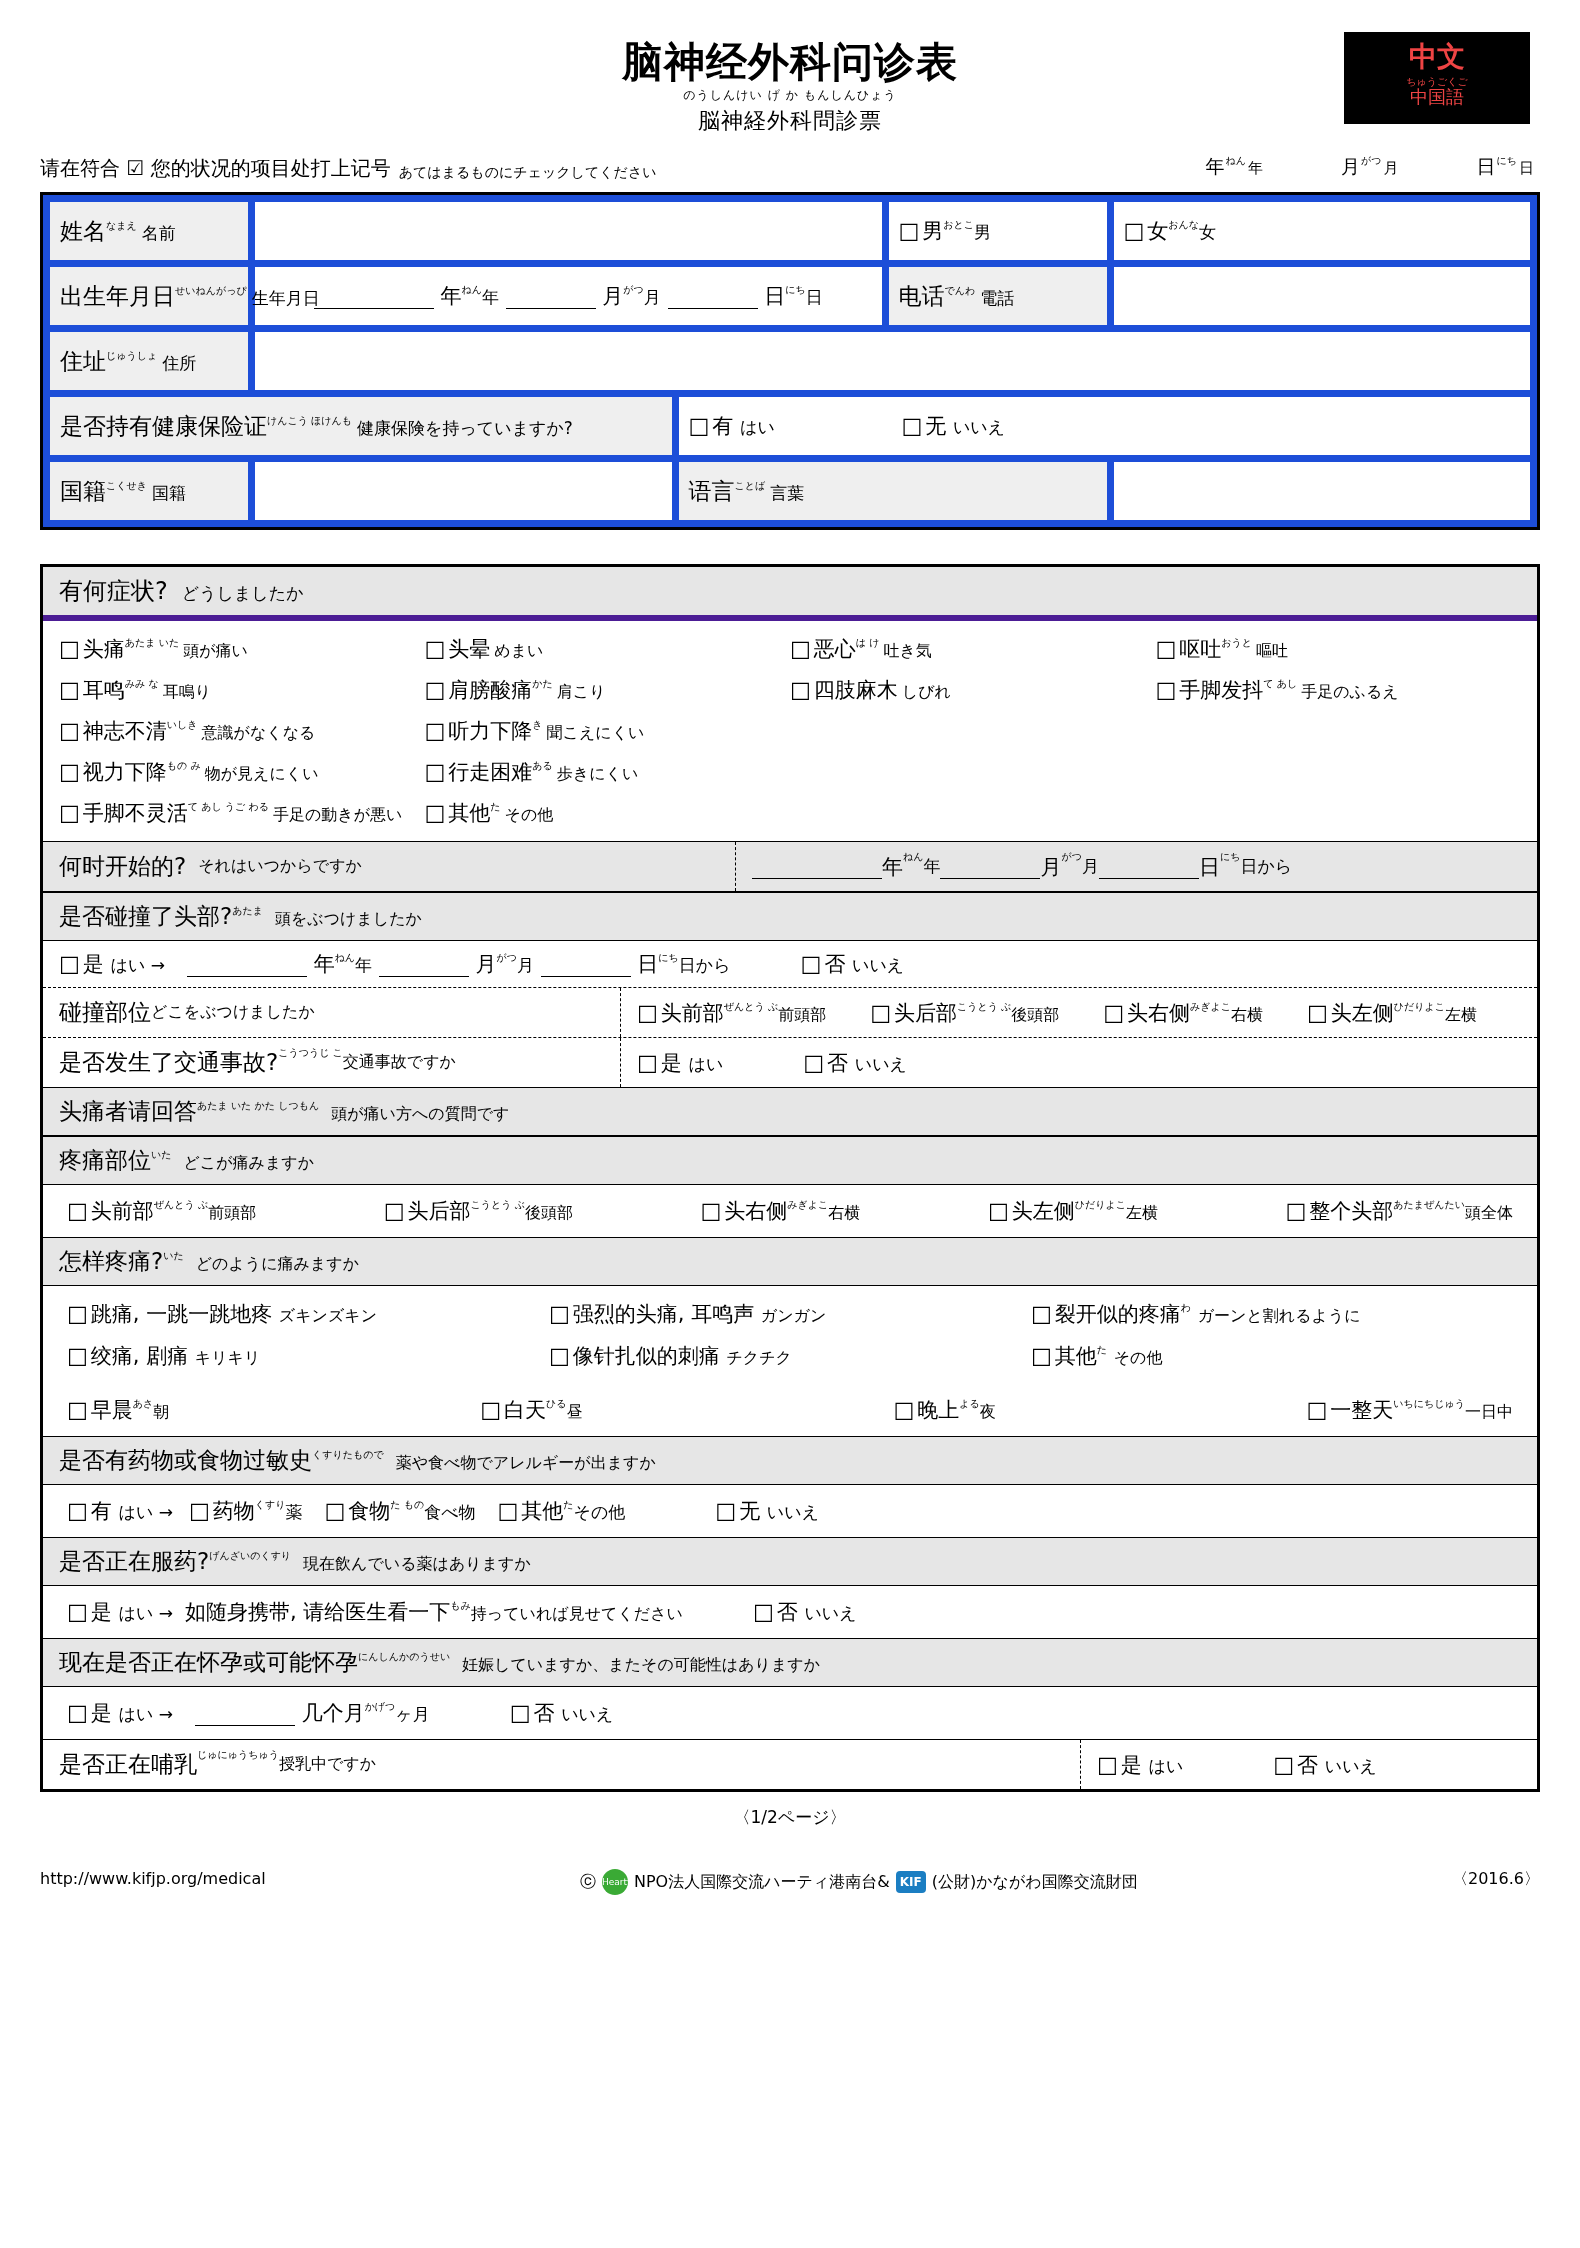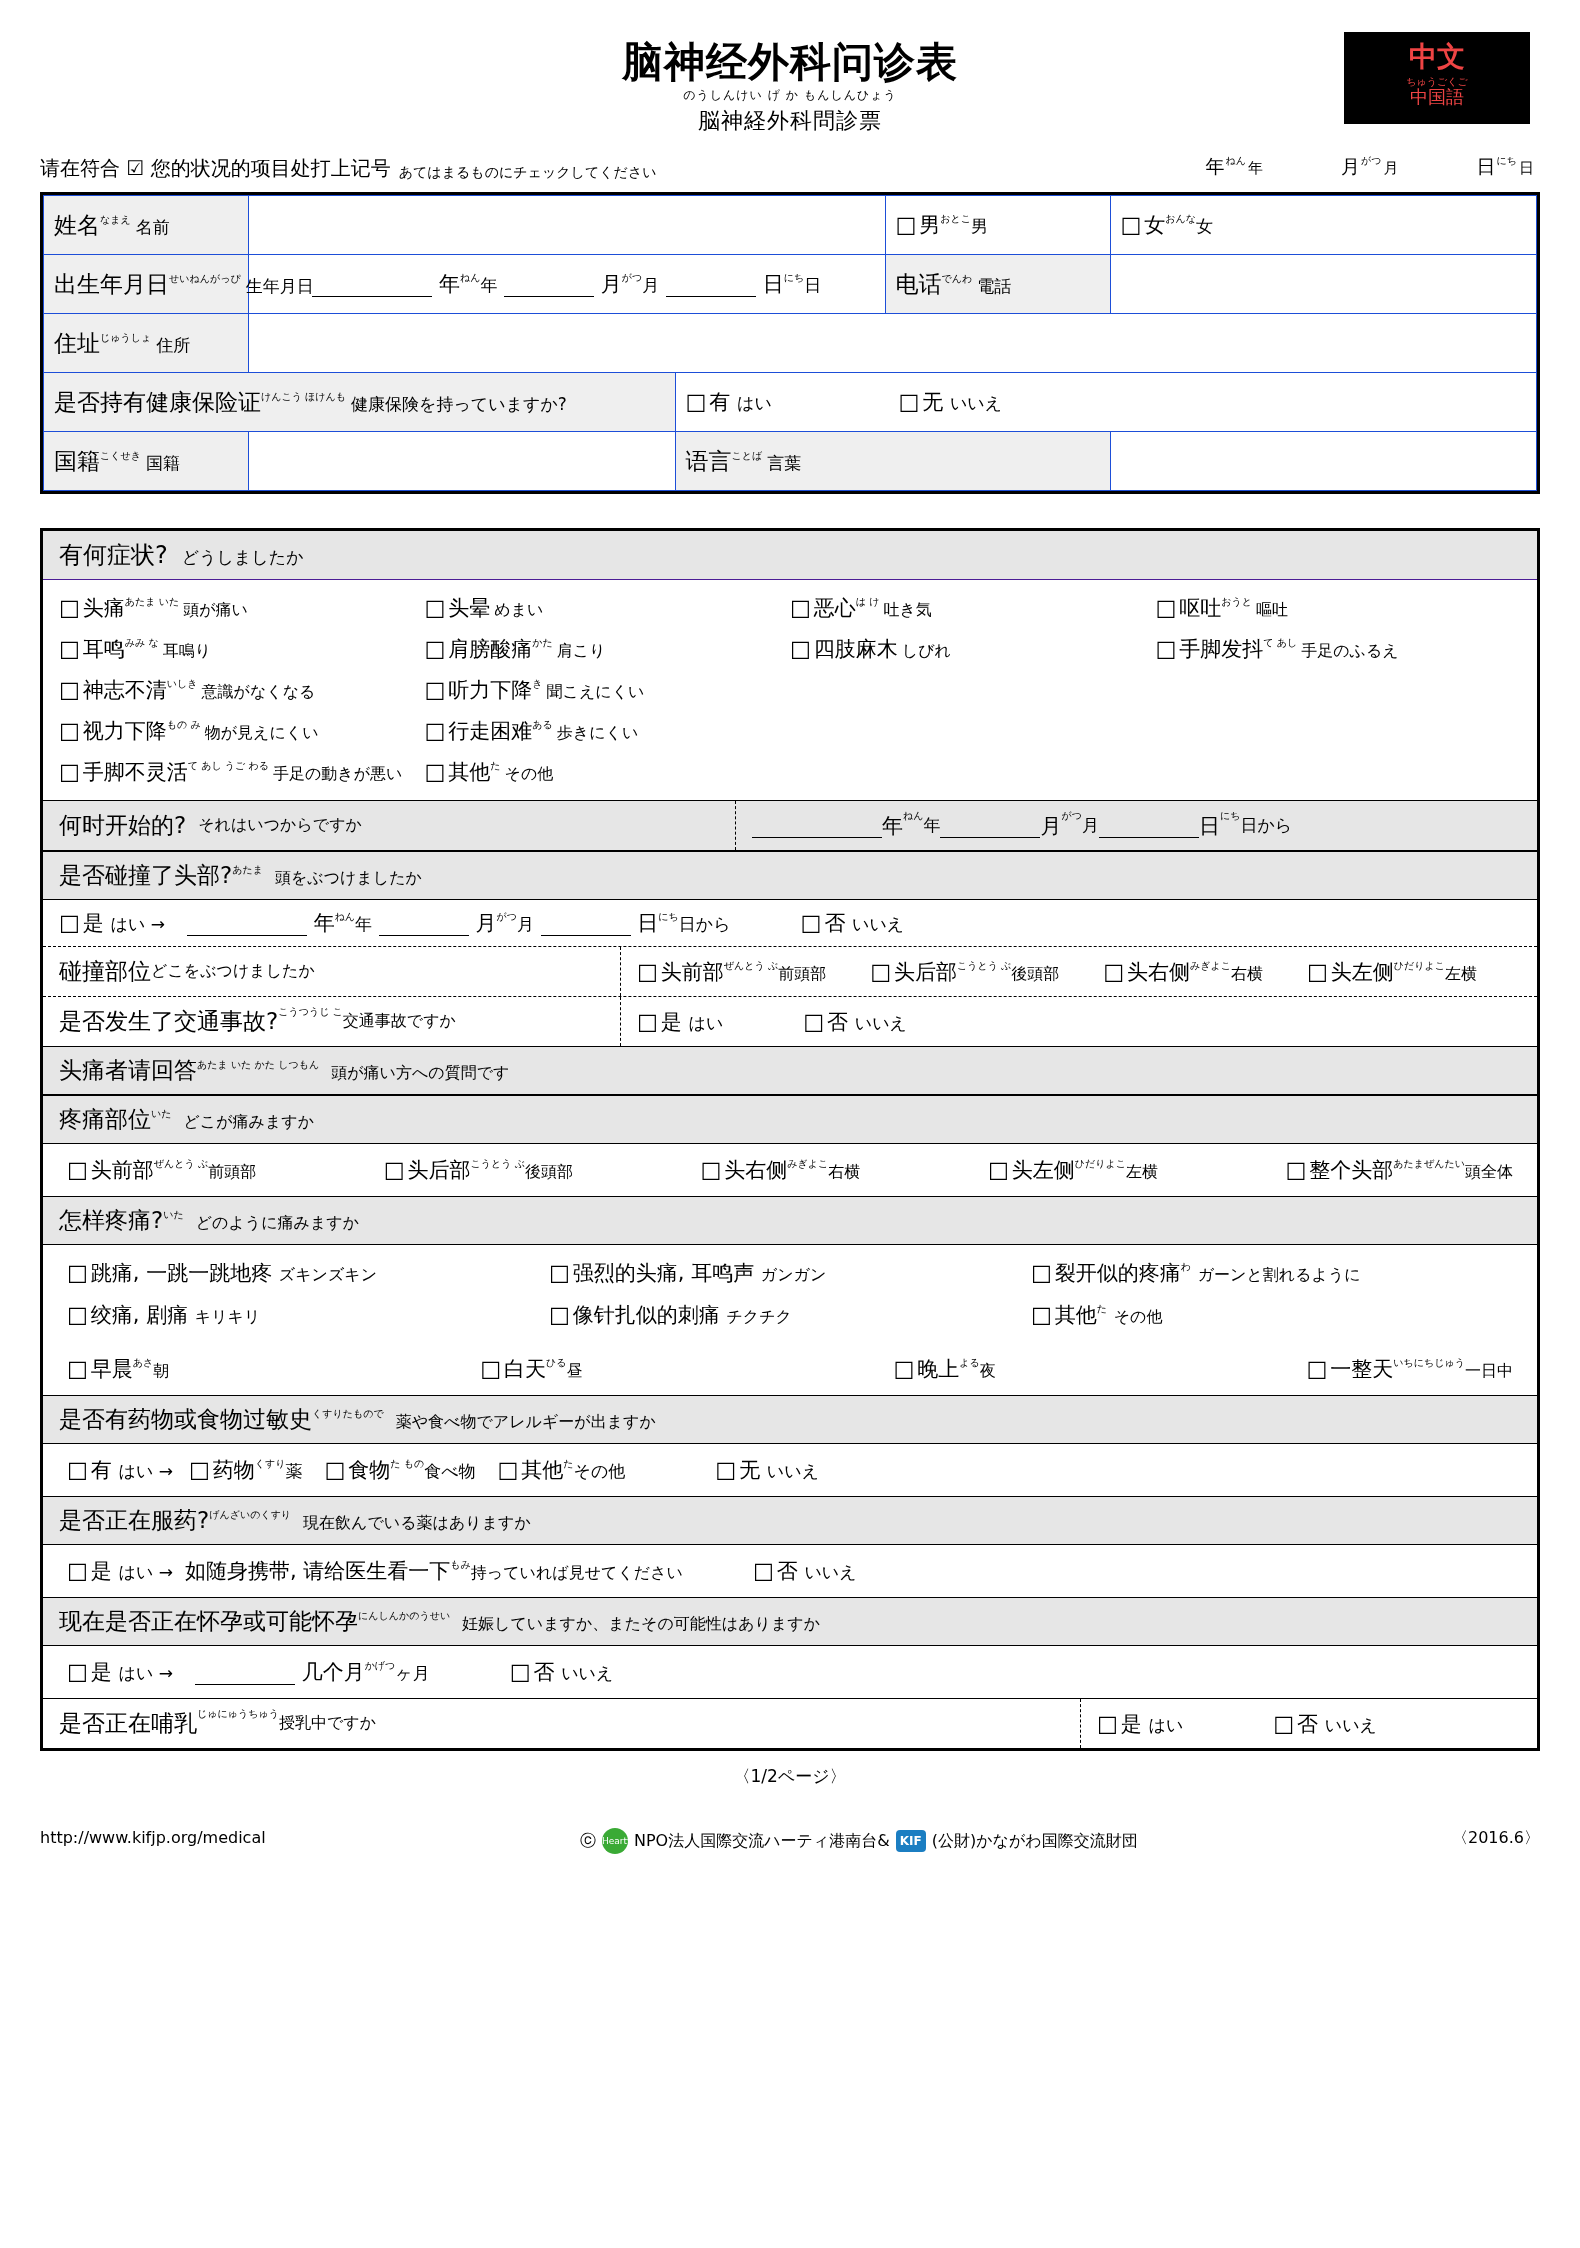--- a/index.html
+++ b/index.html
@@ -83,21 +83,21 @@
   table.box {
     width: 100%;
     border-collapse: collapse;
     table-layout: fixed;
   }
   .outer {
     border: 3px solid #000;
     margin-top: 10px;
   }
   td {
-    border: 1px solid #1d4ed8;
+    border: 7px solid #1d4ed8;
     padding: 6px 10px;
     font-size: 21px;
     vertical-align: middle;
     height: 46px;
   }
   .lbl {
     background: #efefef;
     font-size: 23px;
     white-space: nowrap;
   }
@@ -109,21 +109,21 @@
 
   .underline { display: inline-block; border-bottom: 1px solid #000; }
 
   
   .sec {
     border: 3px solid #000;
     margin-top: 34px;
   }
   .sechead {
     background: #e6e6e6;
-    border-bottom: 1px solid #4c1d95;
+    border-bottom: 6px solid #4c1d95;
     padding: 8px 16px;
     font-size: 24px;
   }
   .sechead .jp { font-size: 17px; margin-left: 14px;}
   .band {
     background: #e6e6e6;
     padding: 8px 16px;
     font-size: 23px;
     border-top: 1px solid #000;
     border-bottom: 1px solid #000;

